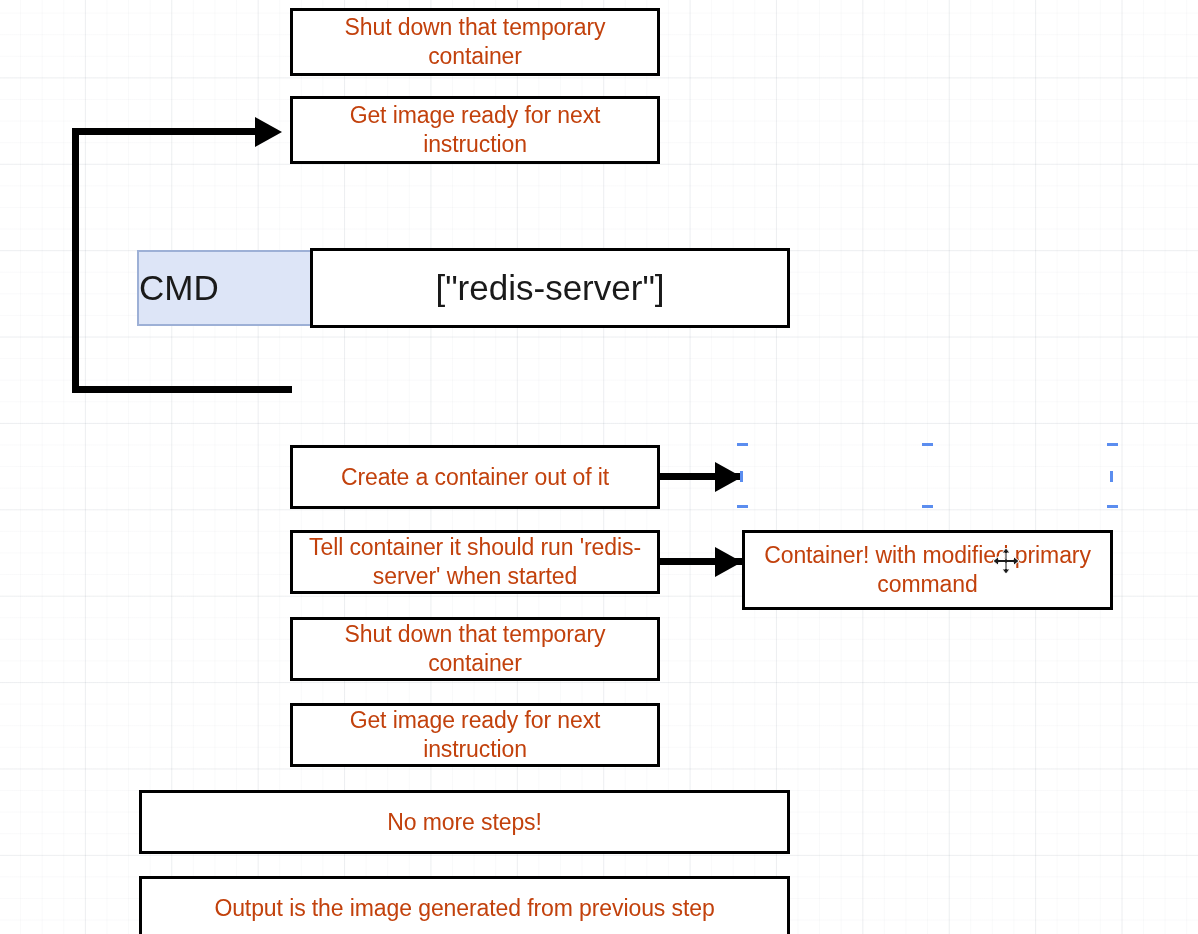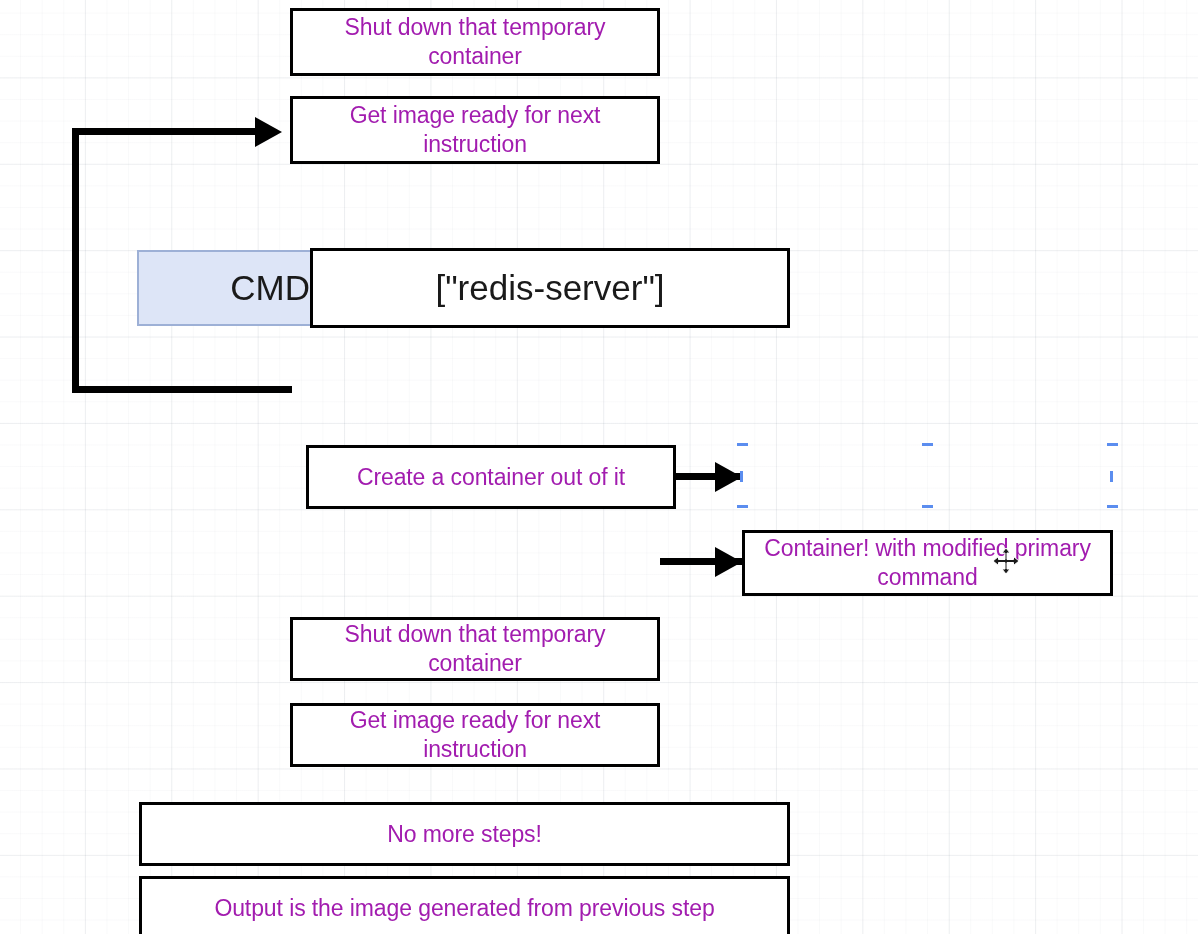--- a/index.html
+++ b/index.html
@@ -34,38 +34,38 @@
   
   .node {
     position: absolute;
     box-sizing: border-box;
     background: #ffffff;
     border: 3px solid #000000;
     display: flex;
     align-items: center;
     justify-content: center;
     text-align: center;
-    color: #a21caf;
+    color: #c2410c;
     font-size: 23px;
     line-height: 29px;
     letter-spacing: -0.1px;
     padding: 0 8px;
     z-index: 3;
   }
   .node .txt { display: block; }
 
   
   .cmd-key {
     position: absolute;
     box-sizing: border-box;
     background: #dde5f7;
     border: 2px solid #9db0d6;
     display: flex;
     align-items: center;
-    justify-content: flex-end;
+    justify-content: flex-start;
     font-size: 35px;
     color: #1a1a1a;
     z-index: 2;
   }
   .cmd-val {
     position: absolute;
     box-sizing: border-box;
     background: #ffffff;
     border: 3px solid #000000;
     display: flex;
@@ -129,24 +129,27 @@
   </div>
 
   <div class="cmd-key" style="left:137px; top:250px; width:175px; height:76px;">
     <span class="txt">CMD</span>
   </div>
   <div class="cmd-val" style="left:310px; top:248px; width:480px; height:80px;">
     <span class="txt">["redis-server"]</span>
   </div>
 
 
-  <div class="node" style="left:306px; top:445px; width:370px; height:64px;">
+  <div class="node" style="left:290px; top:445px; width:370px; height:64px;">
     <span class="txt">Create a container out of it</span>
   </div>
 
+  <div class="node" style="left:290px; top:530px; width:370px; height:64px;">
+    <span class="txt">Tell container it should run 'redis-server' when started</span>
+  </div>
 
   <div class="node" style="left:290px; top:617px; width:370px; height:64px;">
     <span class="txt">Shut down that temporary container</span>
   </div>
 
   <div class="node" style="left:290px; top:703px; width:370px; height:64px;">
     <span class="txt">Get image ready for next instruction</span>
   </div>
 
   <div class="edge" style="left:660px; top:473px; width:82px; height:7px;"></div>
@@ -158,25 +161,25 @@
 
   <div class="handle h-horz" style="left:737px;  top:443px;"></div>
   <div class="handle h-horz" style="left:922px;  top:443px;"></div>
   <div class="handle h-horz" style="left:1107px; top:443px;"></div>
   <div class="handle h-vert" style="left:740px;  top:471px;"></div>
   <div class="handle h-vert" style="left:1110px; top:471px;"></div>
   <div class="handle h-horz" style="left:737px;  top:505px;"></div>
   <div class="handle h-horz" style="left:922px;  top:505px;"></div>
   <div class="handle h-horz" style="left:1107px; top:505px;"></div>
 
-  <div class="node" style="left:742px; top:530px; width:371px; height:66px;">
+  <div class="node" style="left:742px; top:530px; width:371px; height:80px;">
     <span class="txt">Container! with modified primary command</span>
   </div>
 
-  <div class="node" style="left:139px; top:790px; width:651px; height:64px;margin-top:12px;">
+  <div class="node" style="left:139px; top:790px; width:651px; height:64px;">
     <span class="txt">No more steps!</span>
   </div>
 
   <div class="node" style="left:139px; top:876px; width:651px; height:64px;">
     <span class="txt">Output is the image generated from previous step</span>
   </div>
 
   <div class="move-cursor" style="left:992px; top:547px;">
     <svg width="28" height="28" viewBox="0 0 28 28" aria-hidden="true">
       <g fill="#1a1a1a" stroke="#ffffff" stroke-width="1">

